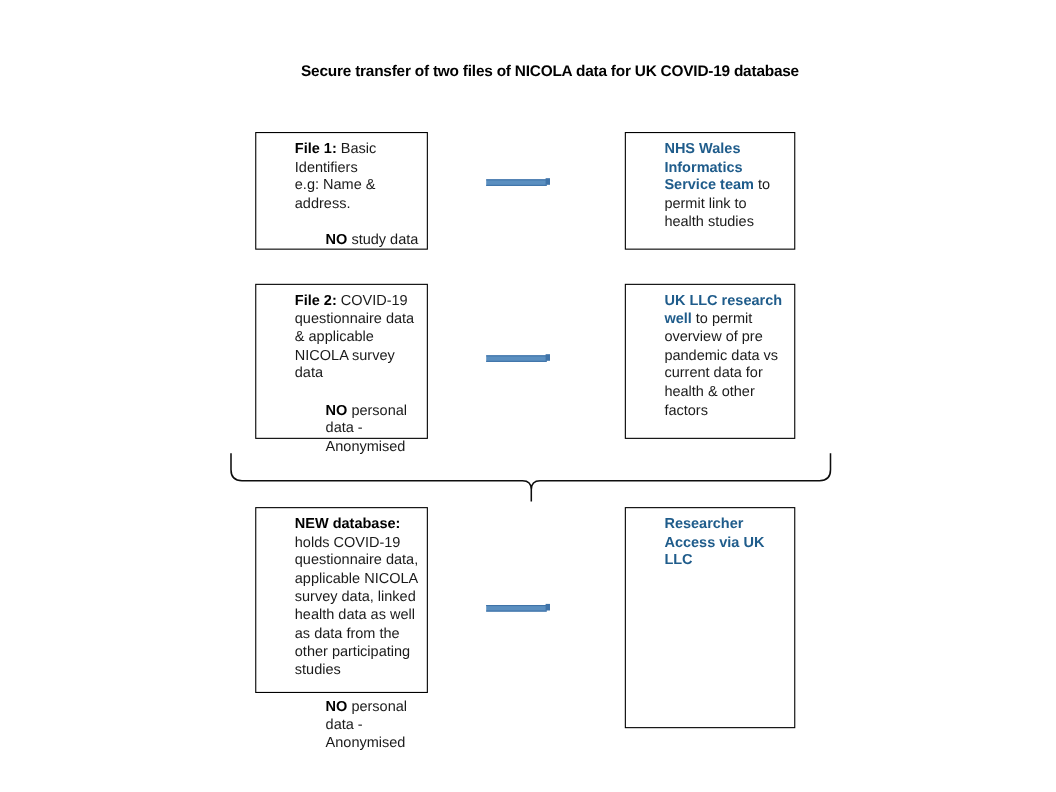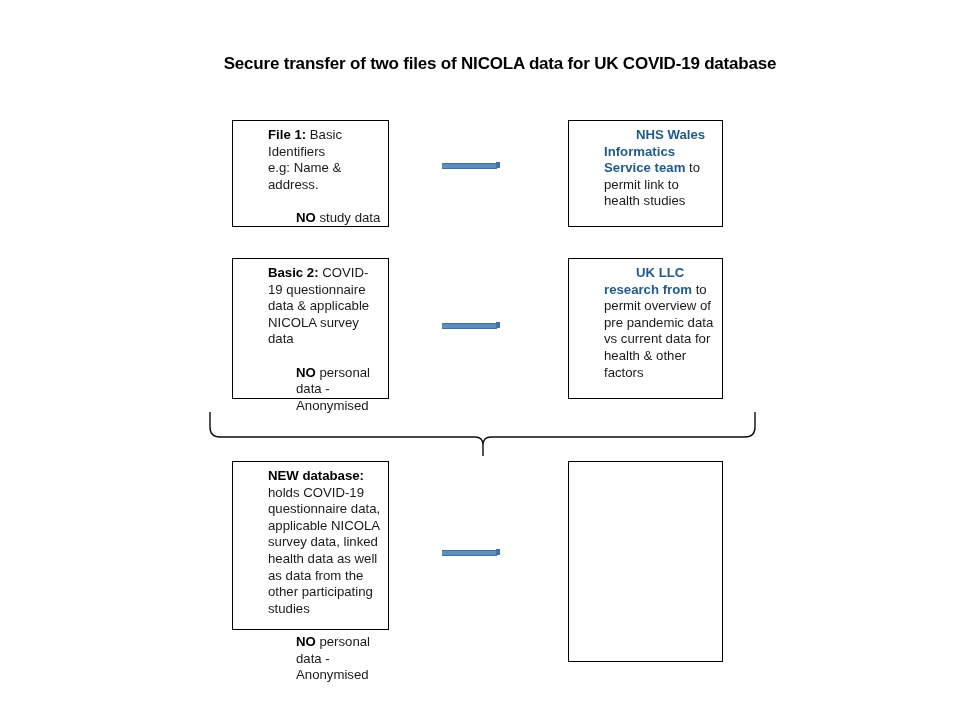--- a/index.html
+++ b/index.html
@@ -18,21 +18,21 @@
     position: relative;
     width: 960px;
     height: 720px;
   }
   .title {
     position: absolute;
     left: 160px;
     top: 54px;
     width: 680px;
     text-align: center;
-    font-size: 17px;
+    font-size: 14px;
     font-weight: bold;
     color: #000000;
     letter-spacing: -0.2px;
     line-height: 20px;
   }
   .box {
     position: absolute;
     box-sizing: border-box;
     border: 1px solid #000000;
     background: #ffffff;
@@ -49,21 +49,20 @@
     margin-top: 16.6px;
     margin-left: 28px;
   }
   .lead-black {
     font-weight: bold;
     color: #000000;
   }
   .blue-head {
     font-weight: bold;
     color: #1f5c8b;
-    margin-left: 32px;
   }
   
   .arrow {
     position: absolute;
     height: 4px;
     background: #5b8fc0;
     border-top: 1px solid #3f73a8;
     border-bottom: 1px solid #3f73a8;
   }
   .arrow::after {
@@ -99,39 +98,40 @@
     <p class="gap"><span class="lead-black">NO</span><span> study data</span></p>
   </div>
 
   <div class="arrow" style="left:442px; top:163px; width:55px;"></div>
 
   <div class="box" style="left:568px; top:120px; width:155px; height:107px;">
     <p><span class="blue-head">NHS Wales Informatics Service team</span><span> to permit link to health studies</span></p>
   </div>
 
   <div class="box" style="left:232px; top:258px; width:157px; height:141px;">
-    <p><span class="lead-black">Basic 2:</span><span> COVID-19 questionnaire data &amp; applicable NICOLA survey data</span></p>
+    <p><span class="lead-black">File 2:</span><span> COVID-19 questionnaire data &amp; applicable NICOLA survey data</span></p>
     <p class="gap"><span class="lead-black">NO</span><span> personal data  - Anonymised</span></p>
   </div>
 
   <div class="arrow" style="left:442px; top:323px; width:55px;"></div>
 
   <div class="box" style="left:568px; top:258px; width:155px; height:141px;">
-    <p><span class="blue-head">UK LLC research from</span><span> to permit overview of pre pandemic data vs current data for health &amp; other factors</span></p>
+    <p><span class="blue-head">UK LLC research well</span><span> to permit overview of pre pandemic data vs current data for health &amp; other factors</span></p>
   </div>
 
   <div class="brace">
     <svg width="570" height="60" viewBox="0 0 570 60" fill="none" xmlns="http://www.w3.org/2000/svg">
       <path d="M10 7 L10 22 Q10 32 20 32 L275 32 Q283 32 283 40 L283 51 L283 40 Q283 32 291 32 L545 32 Q555 32 555 22 L555 7" stroke="#0d0d0d" stroke-width="1.4" fill="none" stroke-linecap="butt"></path>
     </svg>
   </div>
 
   <div class="box" style="left:232px; top:461px; width:157px; height:169px;">
     <p><span class="lead-black">NEW database:</span><span>  holds COVID-19 questionnaire data, applicable NICOLA survey data, linked health data as well as data from the other participating studies</span></p>
     <p class="gap"><span class="lead-black">NO</span><span> personal data  - Anonymised</span></p>
   </div>
 
   <div class="arrow" style="left:442px; top:550px; width:55px;"></div>
 
   <div class="box" style="left:568px; top:461px; width:155px; height:201px;">
+    <p class="blue-head">Researcher Access via UK LLC</p>
   </div>
 
 </div>
 
 </body></html>

